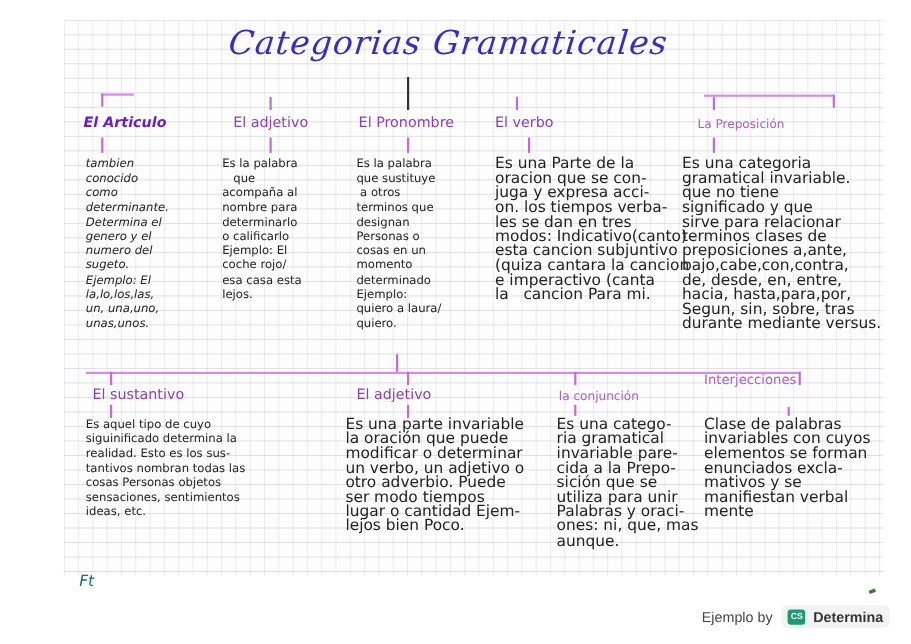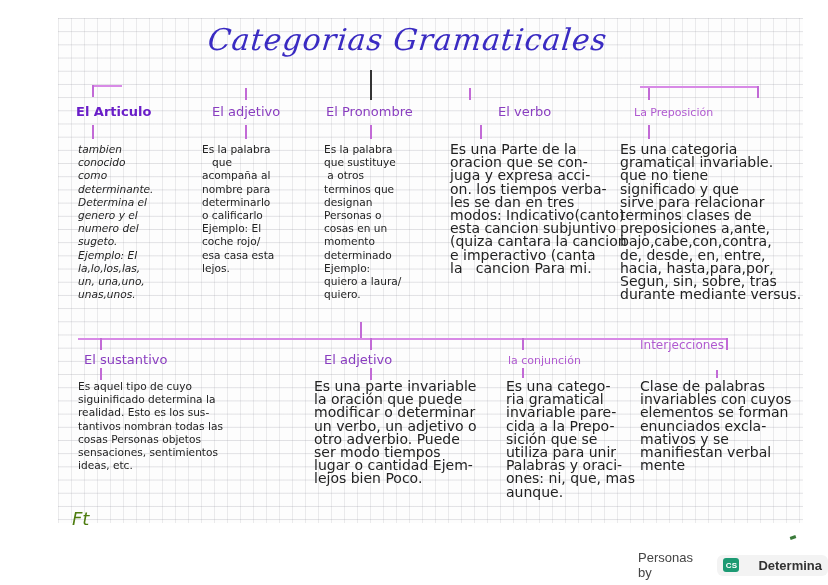--- a/index.html
+++ b/index.html
@@ -24,28 +24,28 @@
   .cat-title {
     position:absolute; font-size:13px; color:#8a3ec0; white-space:nowrap;
   }
   .cat-title.bold { color:#6a1ec8; font-weight:bold; }
   .cat-title.light { color:#b05ad0; font-size:11px;text-align:right; }
   .body-text {
     position:absolute; font-size:10.6px; line-height:13.2px; color:#222;
     white-space:pre; font-family:"DejaVu Sans", sans-serif;
   }
   .body-text.small { font-size:14px; }
-  .signature { position:absolute; left:72px; top:508px; color:#4d7c0f; font-size:18px; font-style:italic; }
+  .signature { position:absolute; left:72px; top:521px; color:#0f766e; font-size:14px; font-style:italic; }
   .greenmark { position:absolute; left:790px; top:536px; width:6px; height:3px; background:#3a7a3a; transform:rotate(-20deg); }
   .watermark {
     position:absolute; left:638px; top:550px; display:flex; align-items:center; gap:8px;
     font-family:"Liberation Sans", sans-serif; font-size:13px; color:#444;
   }
   .cs-badge {
-    display:flex; align-items:center; gap:19px; background:#f3f3f3; border-radius:6px;
+    display:flex; align-items:center; gap:7px; background:#f3f3f3; border-radius:6px;
     padding:3px 6px;
   }
   .cs-logo {
     width:16px; height:14px; background:#1c9a73; border-radius:3px; color:#fff;
     font-size:8px; font-weight:bold; display:flex; align-items:center; justify-content:center;
     font-family:"Liberation Sans", sans-serif;
   }
   .cs-name { font-weight:bold; color:#333; font-size:13px; }
 </style>
 </head>
@@ -58,24 +58,24 @@
 <div class="vline dark" style="left:370px; top:70px; height:30px;"></div>
 
 <div class="hline" style="left:92px; top:85px; width:30px;"></div>
 <div class="hline" style="left:640px; top:86px; width:118px; height:1.5px;"></div>
 <div class="vline" style="left:92px; top:85px; height:12px;"></div>
 <div class="vline" style="left:245px; top:88px; height:12px;"></div>
 <div class="vline" style="left:469px; top:88px; height:12px;"></div>
 <div class="vline" style="left:648px; top:88px; height:12px;"></div>
 <div class="vline" style="left:757px; top:86px; height:12px;"></div>
 
-<div class="cat-title bold" style="left:76px; top:104px;">El Articulo</div>
+<div class="cat-title bold" style="left:76px; top:104px;font-style:italic;">El Articulo</div>
 <div class="cat-title" style="left:212px; top:104px;">El adjetivo</div>
 <div class="cat-title" style="left:326px; top:104px;">El Pronombre</div>
-<div class="cat-title" style="left:450px; top:104px;margin-left:48px;">El verbo</div>
+<div class="cat-title" style="left:450px; top:104px;">El verbo</div>
 <div class="cat-title light" style="left:634px; top:106px;">La Preposición</div>
 
 <div class="vline" style="left:92px; top:125px; height:14px;"></div>
 <div class="vline" style="left:245px; top:125px; height:14px;"></div>
 <div class="vline" style="left:370px; top:125px; height:14px;"></div>
 <div class="vline" style="left:480px; top:125px; height:14px;"></div>
 <div class="vline" style="left:648px; top:125px; height:14px;"></div>
 
 <div class="body-text" style="left:78px; top:143px;font-style:italic;">tambien
 conocido
@@ -180,18 +180,18 @@
 elementos se forman
 enunciados excla-
 mativos y se
 manifiestan verbal
 mente</div>
 
 <div class="signature">Ft</div>
 <div class="greenmark"></div>
 
 <div class="watermark">
-  <span>Personas by</span>
+  <span>Ejemplo by</span>
   <span class="cs-badge">
     <span class="cs-logo">CS</span>
     <span class="cs-name">Determina</span>
   </span>
 </div>
 
 </body></html>

